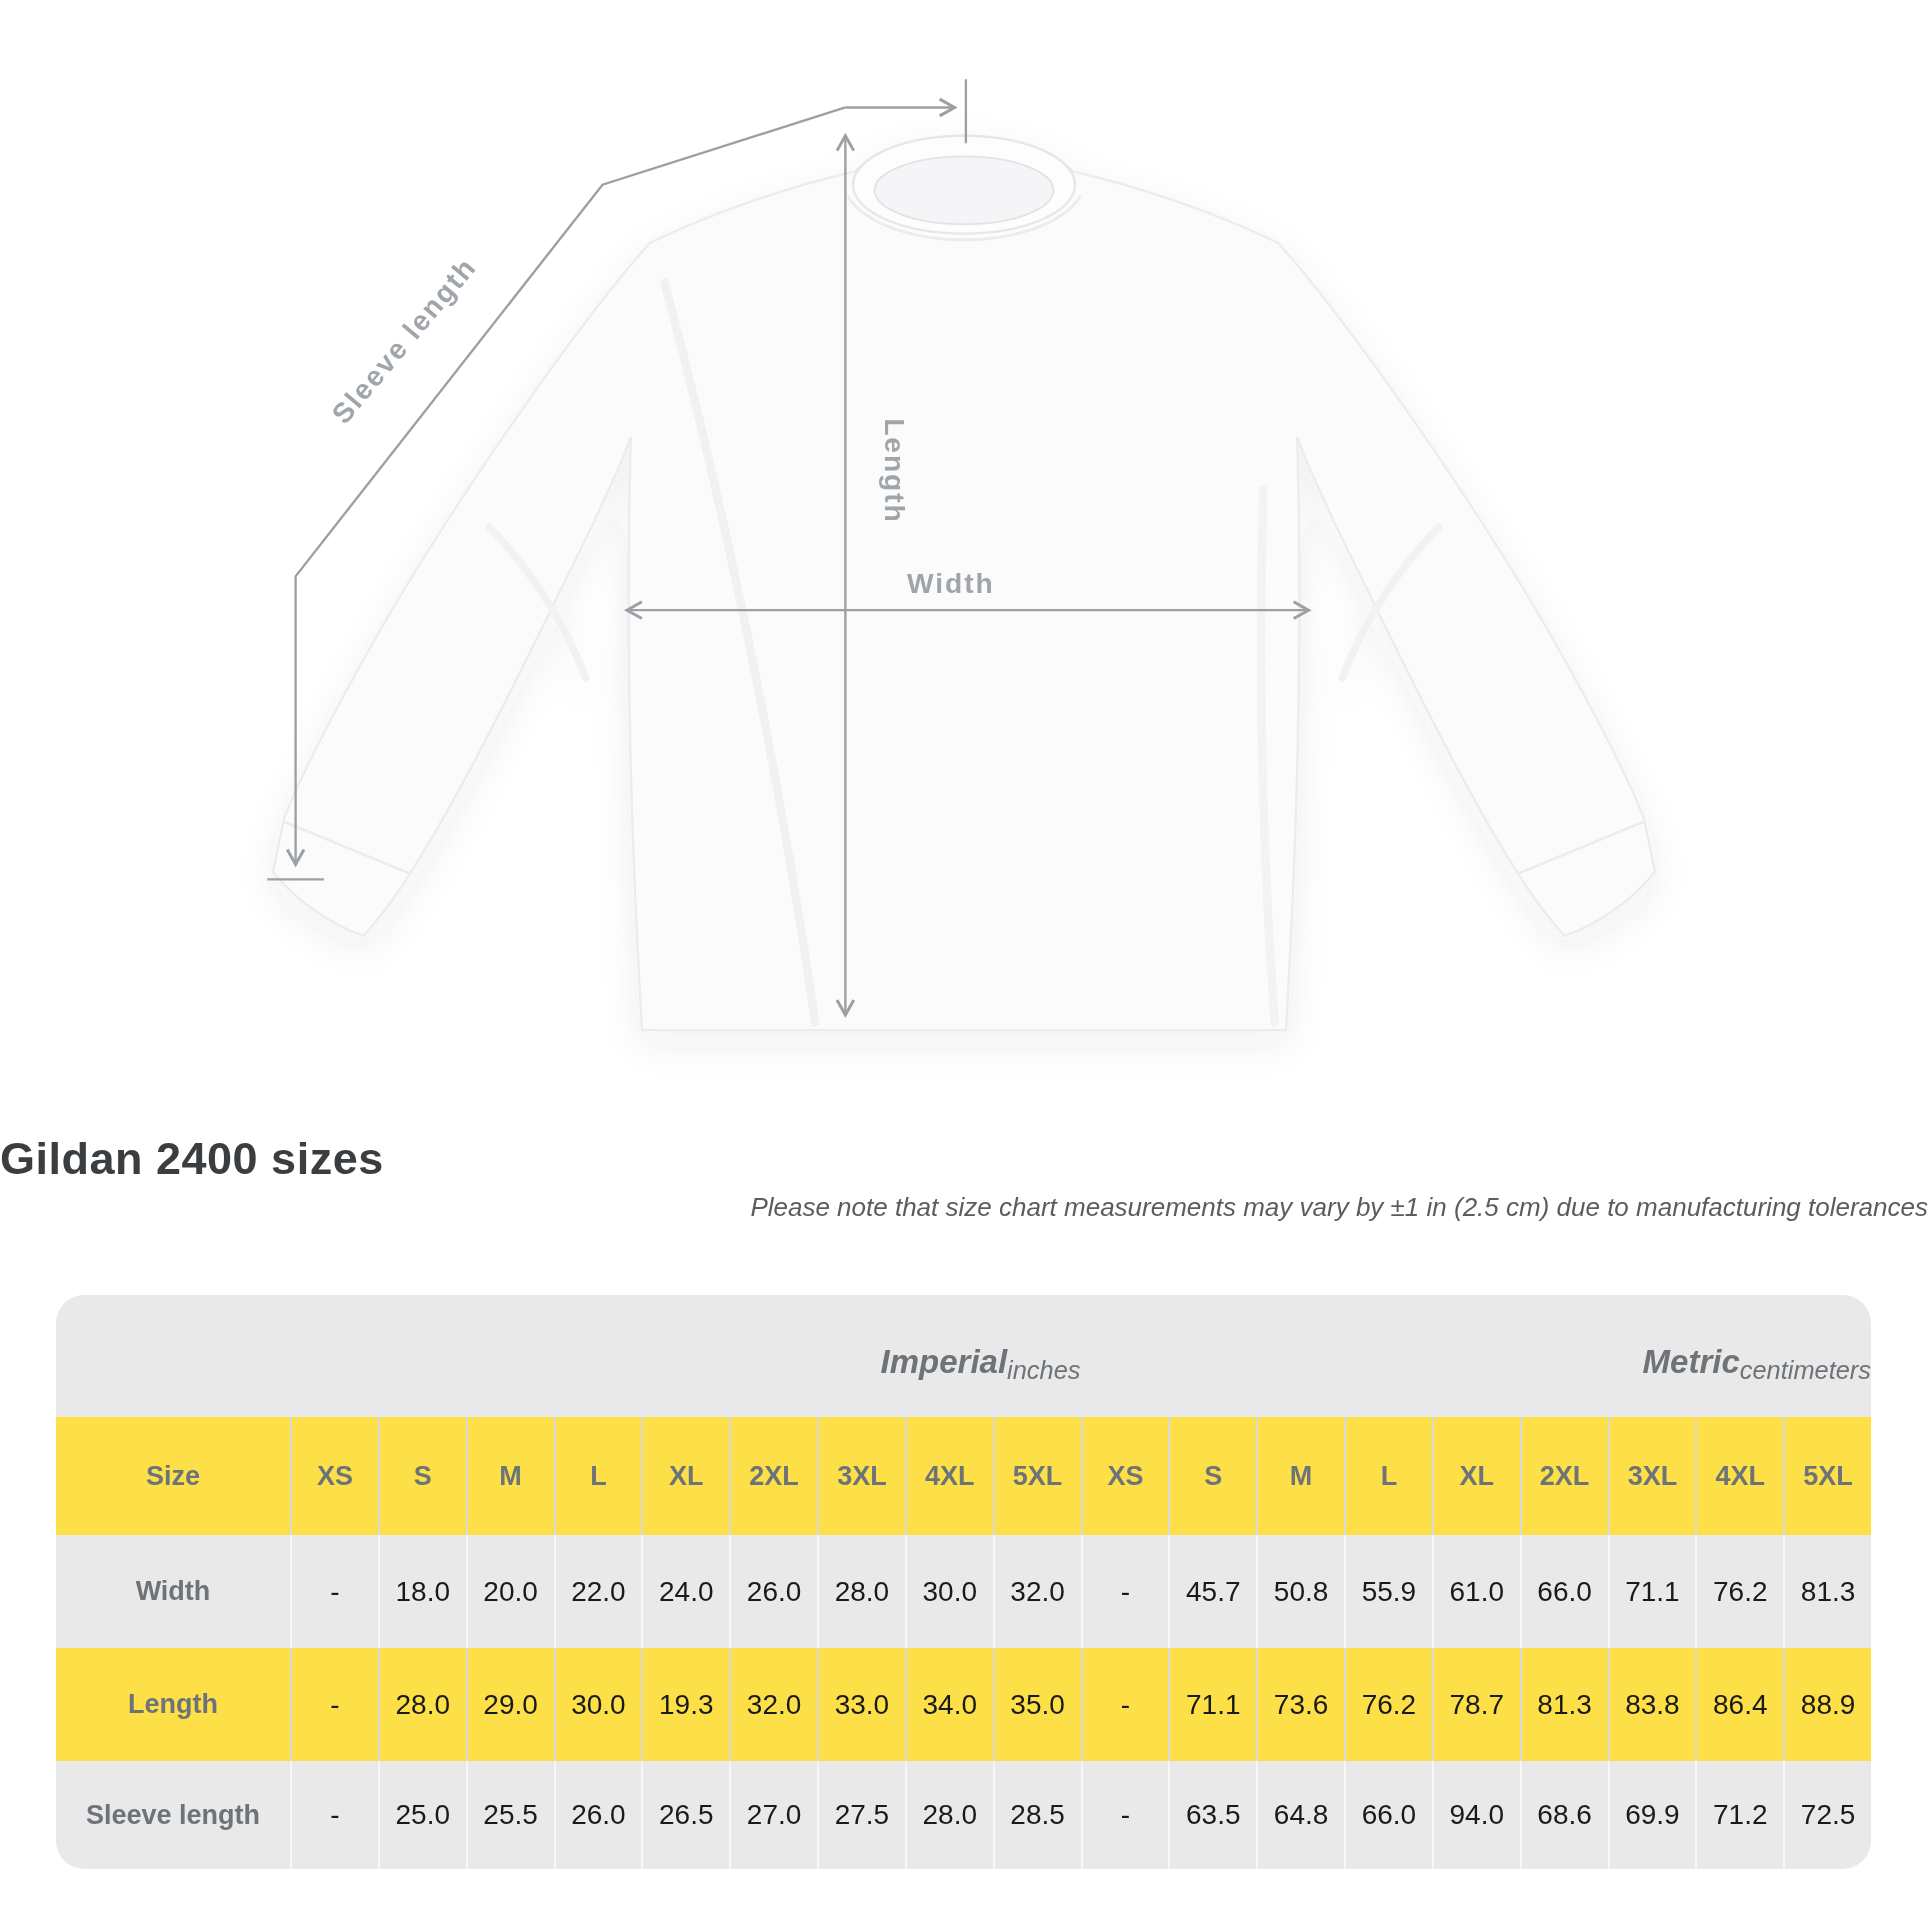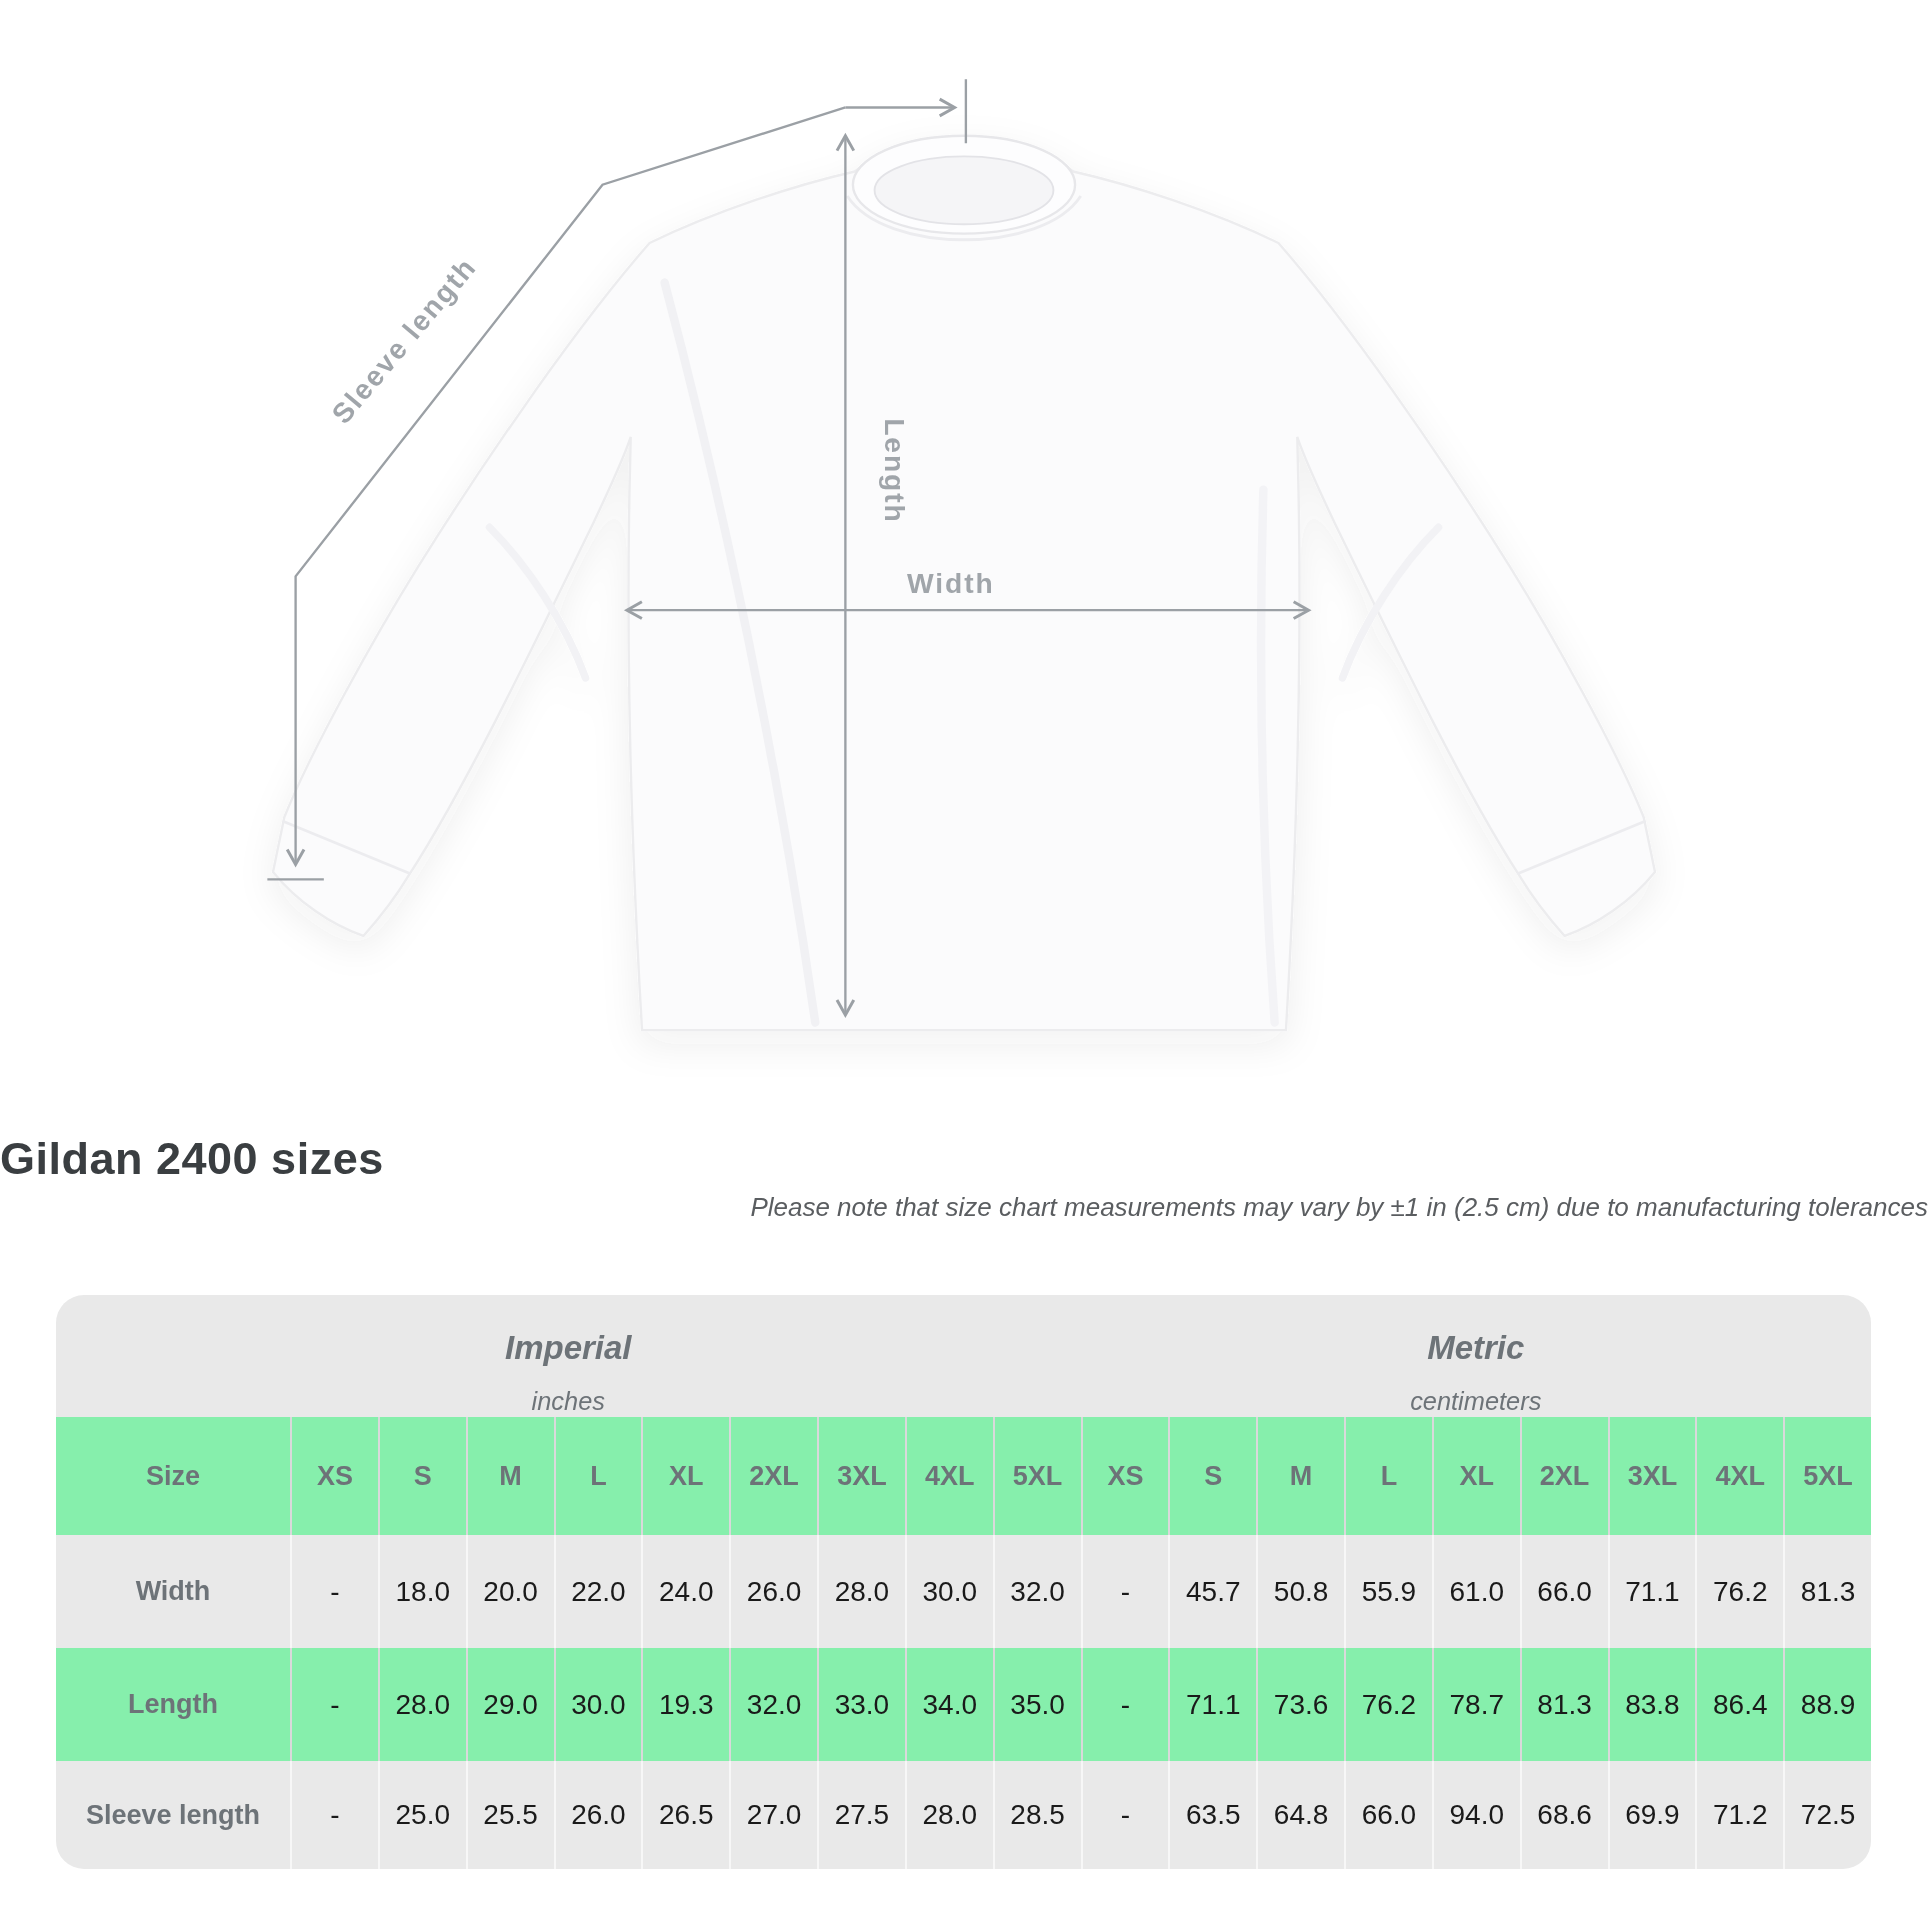--- a/index.html
+++ b/index.html
@@ -24,29 +24,29 @@
   }
   
   .size-table{
     position:absolute;left:56px;top:1295px;width:1815px;height:574px;
     background:#e9e9e9;border-radius:28px;overflow:hidden;
     display:grid;
     grid-template-columns:234px repeat(18,1fr);
     grid-template-rows:122px 118px 113px 113px 108px;
   }
   .groupcell{
-    display:flex;flex-direction:column;align-items:center;justify-content:space-between;
-    padding-top:32px;grid-row:1;
+    display:flex;flex-direction:row;align-items:center;justify-content:flex-end;
+    padding-top:10px;grid-row:1;
   }
   .gi{grid-column:1 / span 10;}
   .gm{grid-column:11 / span 9;}
   .group-label{font-size:33px;font-weight:bold;font-style:italic;color:#6d7378;line-height:41px;}
   .group-unit{font-size:25.4px;font-style:italic;color:#6d7378;line-height:32px;margin-top:17px;}
   .cell{display:flex;align-items:center;justify-content:center;}
-  .w{background:#86efac;}
+  .w{background:#fde047;}
   .g{background:transparent;}
   .sw{border-left:2.8px solid #d9d9db;}
   .sg{border-left:2.8px solid rgba(255,255,255,0.65);}
   .hdr{font-size:27px;font-weight:bold;color:#6d7378;}
   .lbl{font-size:27px;font-weight:bold;color:#6d7378;}
   .num{font-size:28px;color:#1a1a1a;}
 </style>
 </head>
 <body>
 

